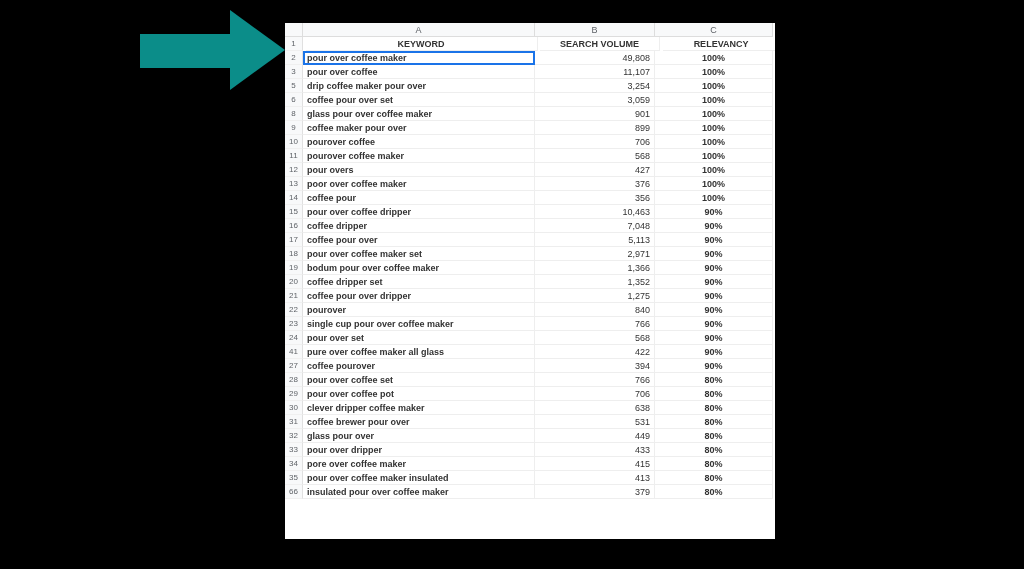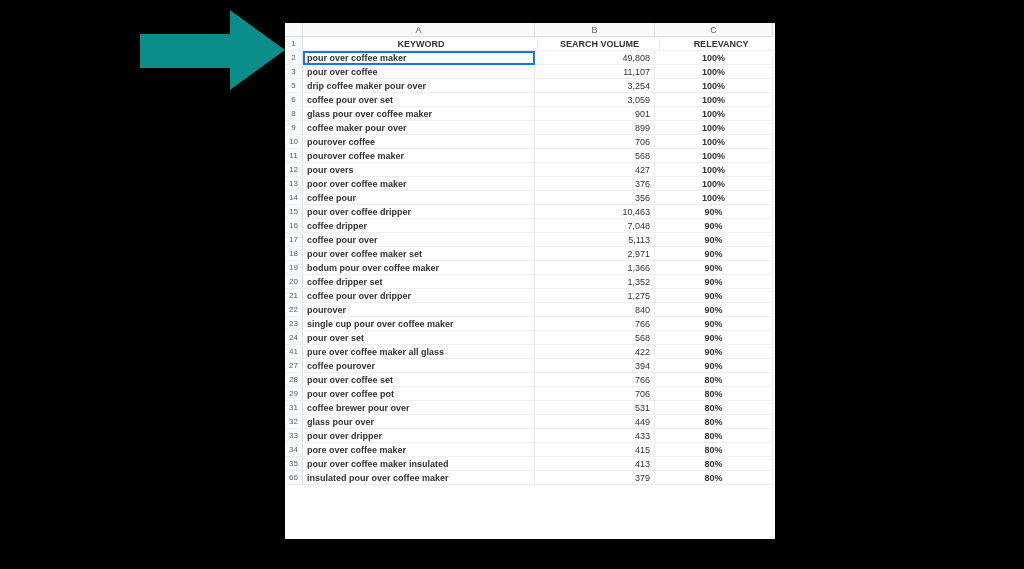--- a/index.html
+++ b/index.html
@@ -115,20 +115,21 @@
       <div class="grow"><span class="rnum">19</span><span class="cell cA">bodum pour over coffee maker</span><span class="cell cB">1,366</span><span class="cell cC">90%</span></div>
       <div class="grow"><span class="rnum">20</span><span class="cell cA">coffee dripper set</span><span class="cell cB">1,352</span><span class="cell cC">90%</span></div>
       <div class="grow"><span class="rnum">21</span><span class="cell cA">coffee pour over dripper</span><span class="cell cB">1,275</span><span class="cell cC">90%</span></div>
       <div class="grow"><span class="rnum">22</span><span class="cell cA">pourover</span><span class="cell cB">840</span><span class="cell cC">90%</span></div>
       <div class="grow"><span class="rnum">23</span><span class="cell cA">single cup pour over coffee maker</span><span class="cell cB">766</span><span class="cell cC">90%</span></div>
       <div class="grow"><span class="rnum">24</span><span class="cell cA">pour over set</span><span class="cell cB">568</span><span class="cell cC">90%</span></div>
       <div class="grow"><span class="rnum">41</span><span class="cell cA">pure over coffee maker all glass</span><span class="cell cB">422</span><span class="cell cC">90%</span></div>
       <div class="grow"><span class="rnum">27</span><span class="cell cA">coffee pourover</span><span class="cell cB">394</span><span class="cell cC">90%</span></div>
       <div class="grow"><span class="rnum">28</span><span class="cell cA">pour over coffee set</span><span class="cell cB">766</span><span class="cell cC">80%</span></div>
       <div class="grow"><span class="rnum">29</span><span class="cell cA">pour over coffee pot</span><span class="cell cB">706</span><span class="cell cC">80%</span></div>
+      <div class="grow"><span class="rnum">30</span><span class="cell cA">clever dripper coffee maker</span><span class="cell cB">638</span><span class="cell cC">80%</span></div>
       <div class="grow"><span class="rnum">31</span><span class="cell cA">coffee brewer pour over</span><span class="cell cB">531</span><span class="cell cC">80%</span></div>
       <div class="grow"><span class="rnum">32</span><span class="cell cA">glass pour over</span><span class="cell cB">449</span><span class="cell cC">80%</span></div>
       <div class="grow"><span class="rnum">33</span><span class="cell cA">pour over dripper</span><span class="cell cB">433</span><span class="cell cC">80%</span></div>
       <div class="grow"><span class="rnum">34</span><span class="cell cA">pore over coffee maker</span><span class="cell cB">415</span><span class="cell cC">80%</span></div>
       <div class="grow"><span class="rnum">35</span><span class="cell cA">pour over coffee maker insulated</span><span class="cell cB">413</span><span class="cell cC">80%</span></div>
       <div class="grow"><span class="rnum">66</span><span class="cell cA">insulated pour over coffee maker</span><span class="cell cB">379</span><span class="cell cC">80%</span></div>
     </div>
 
 </div>
 

